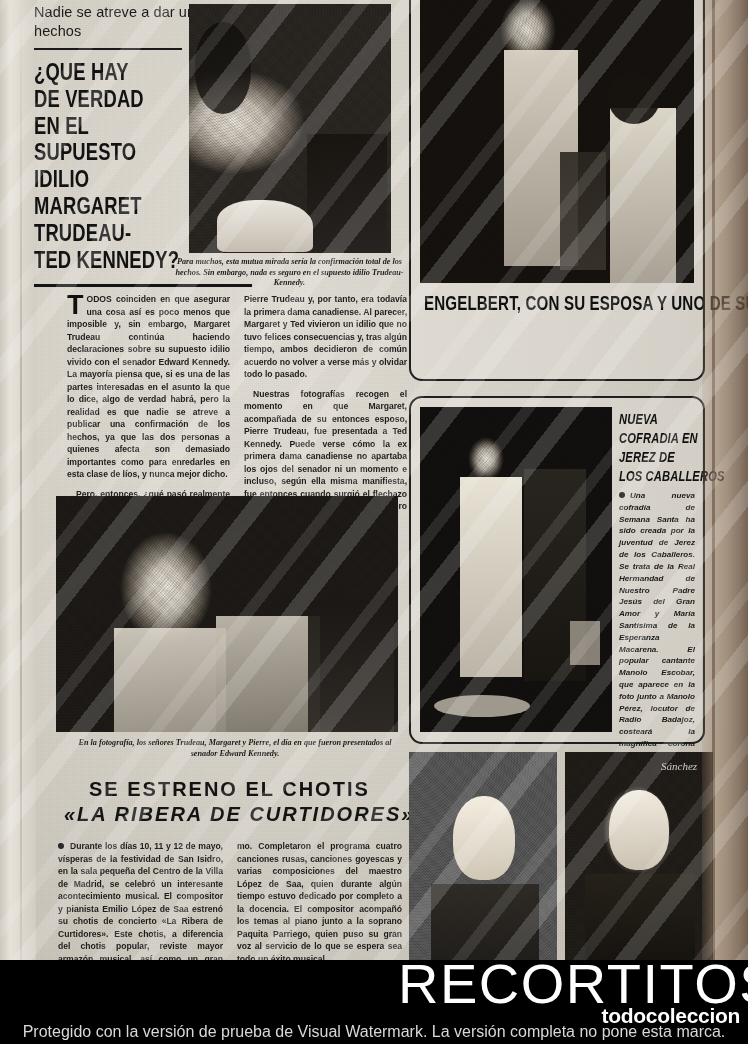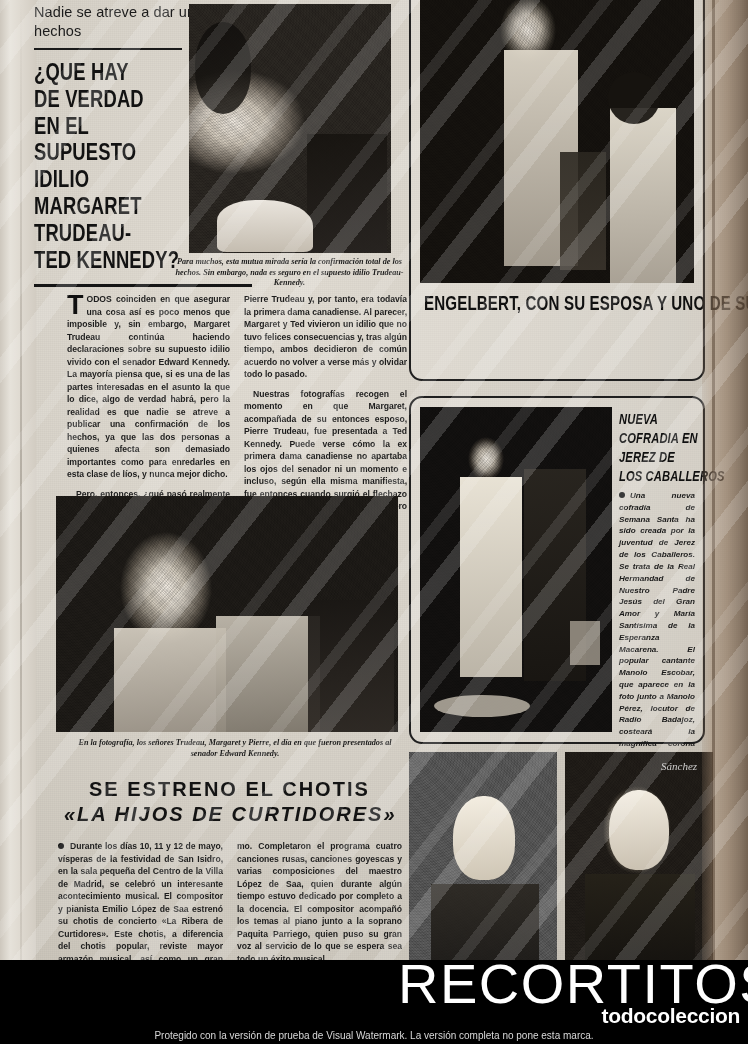--- a/index.html
+++ b/index.html
@@ -181,21 +181,21 @@
     font-size:56px;line-height:1;
     color:#fff;font-weight:400;letter-spacing:1.5px;
     font-family:"Liberation Sans",sans-serif;
   }
   .wm-brand{
     position:absolute;right:8px;top:44px;
     font-size:21px;font-weight:700;color:#fff;letter-spacing:-.3px;
   }
   .wm-note{
     position:absolute;left:0;right:0;bottom:3px;
-    text-align:center;font-size:10px;color:#d8d8d8;font-weight:400;
+    text-align:center;font-size:16px;color:#d8d8d8;font-weight:400;
   }
   
   .sig{
     position:absolute;
     font-family:"Liberation Serif",serif;font-style:italic;
     color:#e8e8e8;font-size:11px;opacity:.85;
   }
 </style>
 </head>
 <body>
@@ -269,21 +269,21 @@
                   background:linear-gradient(175deg,#d8d1c4,#a49c90);opacity:.92;"></div>
       <div style="position:absolute;left:160px;top:120px;width:104px;height:116px;
                   background:linear-gradient(175deg,#c9c2b5,#8b8478);opacity:.9;"></div>
       <div style="position:absolute;left:252px;top:104px;width:86px;height:132px;
                   background:linear-gradient(175deg,#1a1714,#302b26);opacity:.92;"></div>
     </div>
 
     <div class="cap-italic" style="position:absolute;left:31px;top:738px;width:340px;">En la fotografía, los señores Trudeau, Margaret y Pierre, el día en que fueron presentados al senador Edward Kennedy.</div>
 
     <div class="chotis-head" style="position:absolute;left:55px;top:777px;">SE ESTRENO EL CHOTIS</div>
-    <div class="chotis-head" style="position:absolute;left:30px;top:802px;font-style:italic;">«LA HIJOS DE CURTIDORES»</div>
+    <div class="chotis-head" style="position:absolute;left:30px;top:802px;font-style:italic;">«LA RIBERA DE CURTIDORES»</div>
 
     <div style="position:absolute;left:24px;top:840px;width:344px;display:flex;gap:14px;">
       <div style="flex:1;">
         <div class="body-txt">
           <p class="noind">
             <span class="dot" style="display:inline-block;width:6px;height:6px;border-radius:50%;background:#111;margin-right:6px;"></span><span>Durante los días 10, 11 y 12 de mayo, vísperas de la festividad de San Isidro, en la sala pequeña del Centro de la Villa de Madrid, se celebró un interesante acontecimiento musical. El compositor y pianista Emilio López de Saa estrenó su chotis de concierto «La Ribera de Curtidores». Este chotis, a diferencia del chotis popular, reviste mayor armazón musical, así como un gran lirís-</span>
           </p>
         </div>
       </div>
       <div style="flex:1;">

